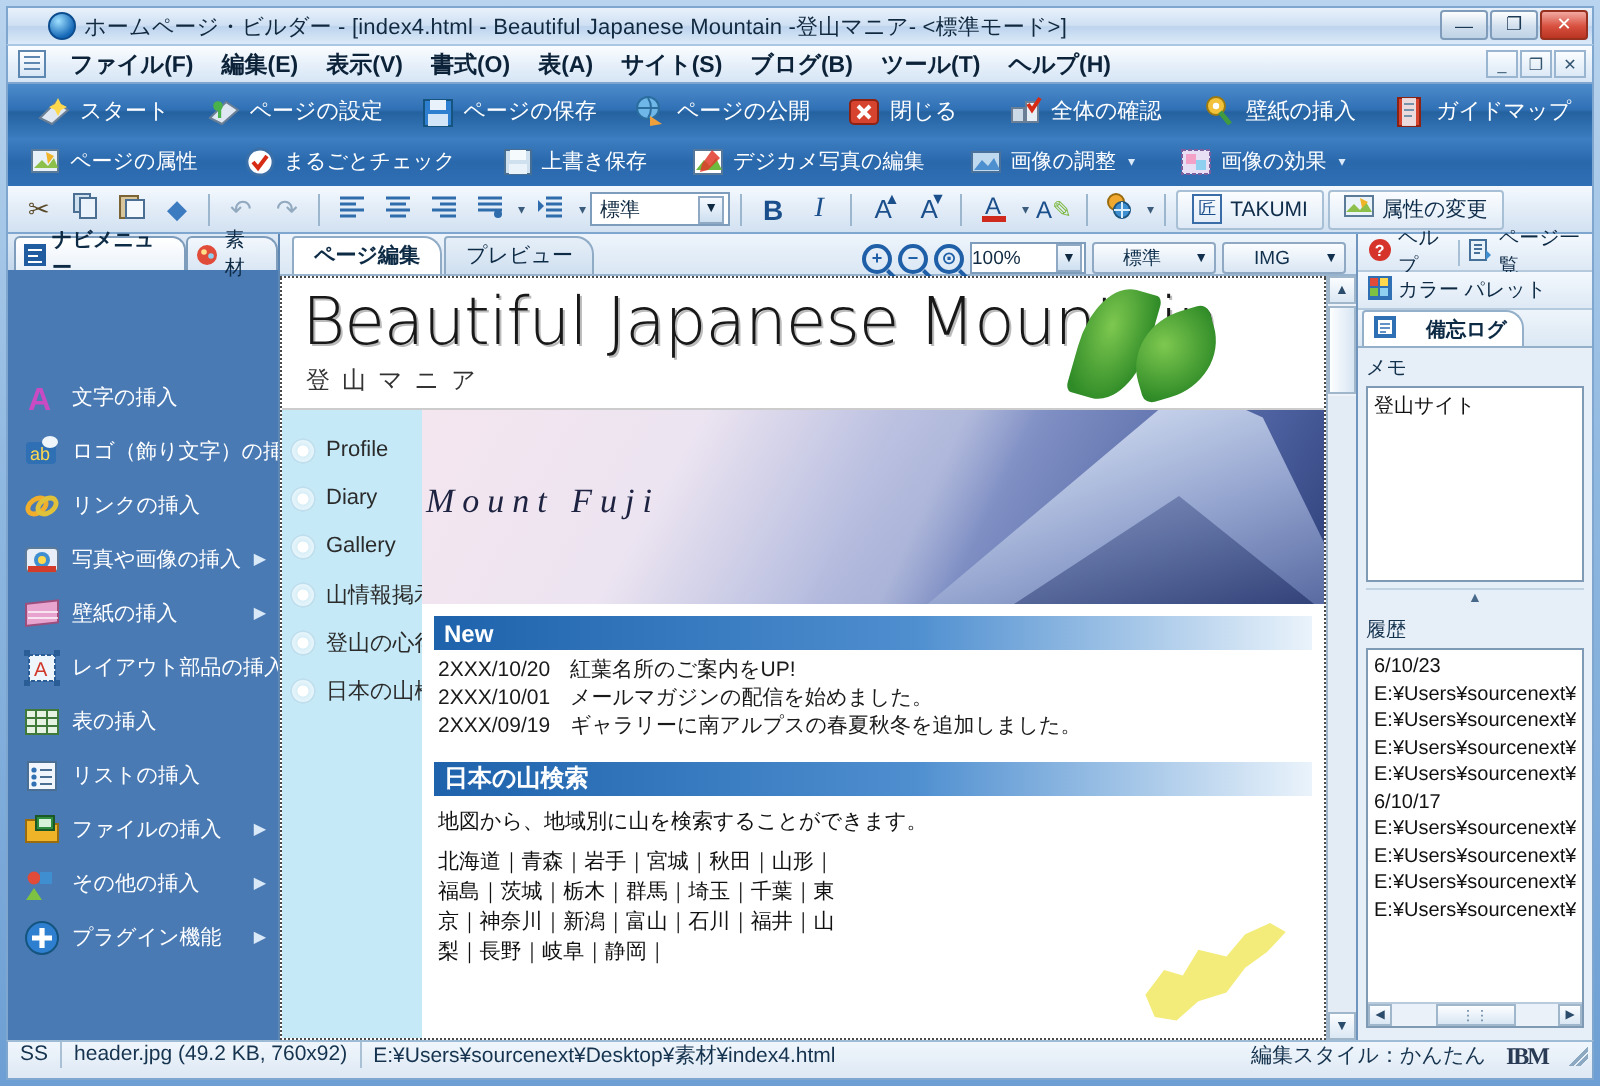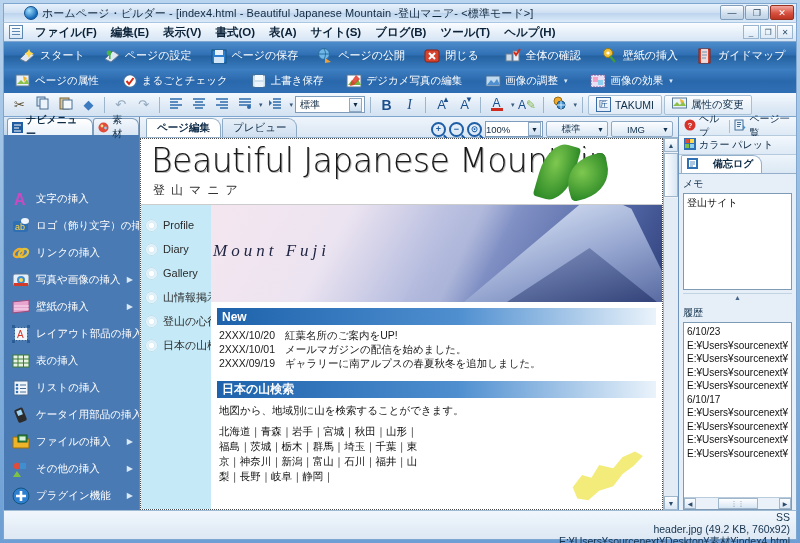--- a/index.html
+++ b/index.html
@@ -380,24 +380,24 @@
   }
   .splitter {
     height: 10px; margin: 3px 4px 1px 4px;
     display: flex; align-items: center; justify-content: center;
     border-top: 1px solid #c2d3e3;
   }
   .splitter span { font-size: 7px; color: #48688a; }
 
   
   .statusbar {
-    height: 30px; display: flex; align-items: flex-end;
+    height: 20px; display: flex; align-items: flex-start;
     background: linear-gradient(180deg,#f0f6fc,#dde8f4);
     border: 1px solid #7ea6ce; border-top: 1px solid #9ebbd6;
-    font-size: 10.5px; color: #15334e; flex-direction: column;
+    font-size: 10.5px; color: #15334e;
   }
   .sb-cell { padding: 0 6px; white-space: nowrap; }
   .sb-sep { width: 1px; height: 13px; background: #a9c0d5; }
   .ibm {
     font-family: "Liberation Serif", serif; font-weight: bold; font-size: 12px;
     letter-spacing: -1px; color: #2a3c55; padding: 0 8px 0 4px;
   }
   .grip { width: 12px; height: 12px; margin-left: auto; margin-right: 2px;
           background:
             linear-gradient(135deg, transparent 60%, #8da9c2 60%, #8da9c2 70%, transparent 70%),
@@ -831,30 +831,20 @@
                   <circle cx="5" cy="6" r="1.3"></circle>
                   <circle cx="5" cy="9.5" r="1.3"></circle>
                   <circle cx="5" cy="13" r="1.3"></circle>
                 </g>
                 <g stroke="#4a6f93">
                   <path d="M8 6h6M8 9.5h6M8 13h6"></path>
                 </g>
               </svg>
           </span>
           <span>リストの挿入</span>
-        </div>
-        <div class="navitem">
-          <span class="ic">
-            <svg width="18" height="18" viewBox="0 0 18 18">
-                <rect x="4" y="2" width="9" height="14" rx="2" fill="#2b2b2b" transform="rotate(-22 9 9)"></rect>
-                <rect x="6" y="4" width="5" height="5" fill="#9fd6f5" transform="rotate(-22 9 9)"></rect>
-              </svg>
-          </span>
-          <span>ケータイ用部品の挿入</span>
-
         </div>
         <div class="navitem">
           <span class="ic">
             <svg width="18" height="18" viewBox="0 0 18 18">
                 <path d="M1 4h6l2 2h8v9H1z" fill="#f0b429" stroke="#9a6c10"></path>
                 <rect x="6" y="2" width="9" height="7" fill="#2f8c3f" stroke="#1b5726"></rect>
                 <rect x="7.5" y="3.5" width="6" height="4" fill="#d7f0da"></rect>
               </svg>
           </span>
           <span>ファイルの挿入</span>

